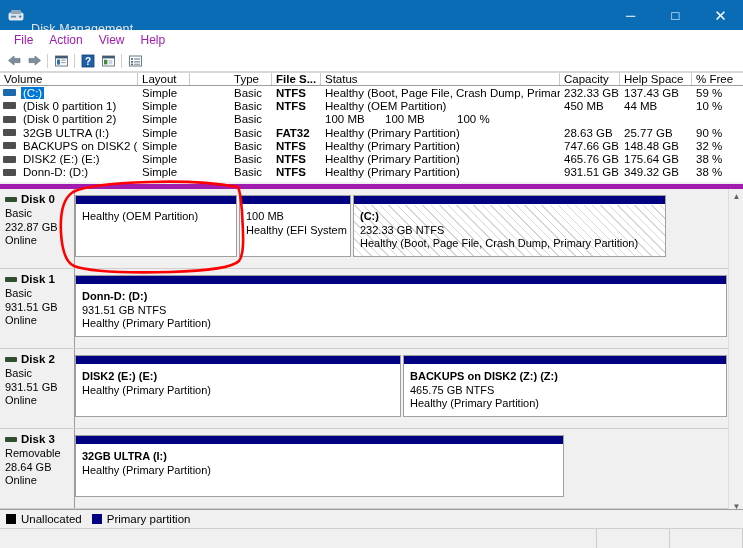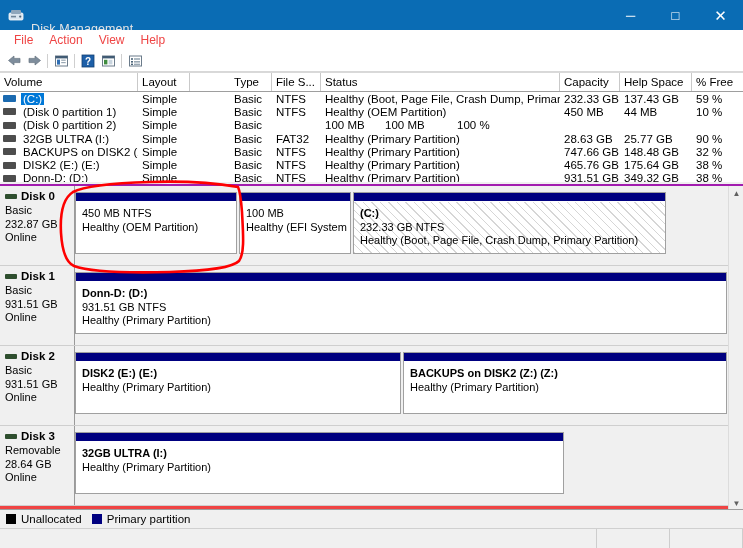--- a/index.html
+++ b/index.html
@@ -49,21 +49,21 @@
 
   
   .menubar {
     position: absolute; left: 0; top: 30px;
     width: 743px; height: 20px;
     background: #ffffff;
     display: flex; align-items: center;
     padding-left: 6px;
   }
   .menuitem {
-    font-size: 12px; color: #ef4444;
+    font-size: 12px; color: #a21caf;
     padding: 2px 8px;
     white-space: nowrap;
   }
 
   
   .toolbar {
     position: absolute; left: 0; top: 50px;
     width: 743px; height: 22px;
     background: #ffffff;
     border-bottom: 1px solid #d8d8d8;
@@ -83,37 +83,37 @@
 
   
   .listpane {
     position: absolute; left: 0; top: 72px;
     width: 743px; height: 110px;
     background: #ffffff;
     overflow: hidden;
   }
   .hdr-row {
     display: flex;
-    height: 20px;
+    height: 14px;
     background: #ffffff;
     border-bottom: 1px solid #9e9e9e;
     border-top: 1px solid #d9d9d9;
   }
   .hdr-cell {
     font-size: 11.5px; color: #000;
     padding-left: 4px;
     border-right: 1px solid #c9c9c9;
     display: flex; align-items: center;
     overflow: hidden; white-space: nowrap;
     flex: none;
   }
   .c-vol    { width: 138px; }
   .c-layout { width: 52px; }
   .c-type   { width: 42px; margin-left: 40px; }
-  .c-fs     { width: 49px; }
+  .c-fs     { width: 49px; font-weight: bold; }
   .c-status { width: 239px; }
   .c-cap    { width: 60px; }
   .c-free   { width: 72px; }
   .c-pct    { width: 72px; }
   .c-end    { width: 19px; border-right: none; }
 
   .vrow {
     display: flex;
     height: 13.3px;
     align-items: center;
@@ -143,21 +143,21 @@
   .vrow.selected .vol-name {
     background: #0078d7;
     color: #ffffff;
   }
 
   
   .graphpane {
     position: absolute; left: 0; top: 184px;
     width: 743px; height: 325px;
     background: #ef4444;
-    border-top: 2px solid #a21caf;
+    border-top: 5px solid #a21caf;
     overflow: hidden;
   }
   .diskrow {
     position: relative;
     height: 80px;
     border-bottom: 1px solid #cfcfcf;
     background: #f0f0f0;
     display: flex;
   }
   .diskinfo {
@@ -466,21 +466,20 @@
               <span>Disk 0</span>
             </div>
             <div class="disk-meta">Basic</div>
             <div class="disk-meta">232.87 GB</div>
             <div class="disk-meta">Online</div>
           </div>
           <div class="partarea">
             <div class="partition" style="left: 0px; width: 162px;">
               <div class="part-bar"></div>
               <div class="part-body">
-                <div class="part-line">450 MB NTFS</div>
                 <div class="part-line">Healthy (OEM Partition)</div>
               </div>
             </div>
             <div class="partition" style="left: 164px; width: 112px;">
               <div class="part-bar"></div>
               <div class="part-body">
                 <div class="part-line">100 MB</div>
                 <div class="part-line">Healthy (EFI System Part</div>
               </div>
             </div>
@@ -530,20 +529,21 @@
               <div class="part-bar"></div>
               <div class="part-body">
                 <div class="part-line bold">DISK2 (E:)  (E:)</div>
                 <div class="part-line">Healthy (Primary Partition)</div>
               </div>
             </div>
             <div class="partition" style="left: 328px; width: 324px;">
               <div class="part-bar"></div>
               <div class="part-body">
                 <div class="part-line bold">BACKUPS on DISK2 (Z:)  (Z:)</div>
+                <div class="part-line">465.75 GB NTFS</div>
                 <div class="part-line">Healthy (Primary Partition)</div>
               </div>
             </div>
           </div>
         </div>
         <div class="diskrow">
           <div class="diskinfo">
             <div class="disk-title">
               <span class="disk-ico"></span>
               <span>Disk 3</span>

